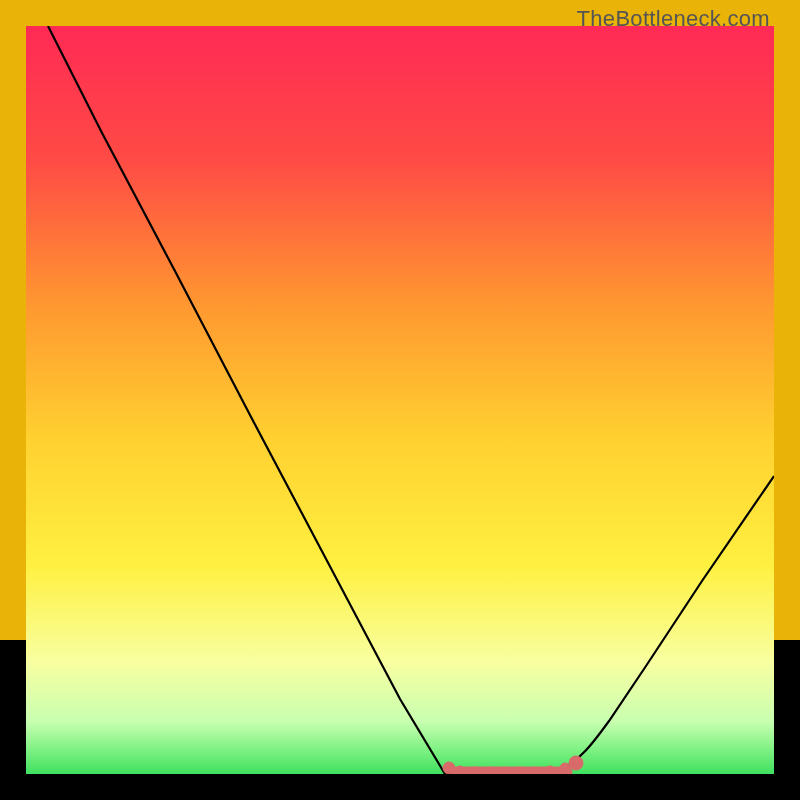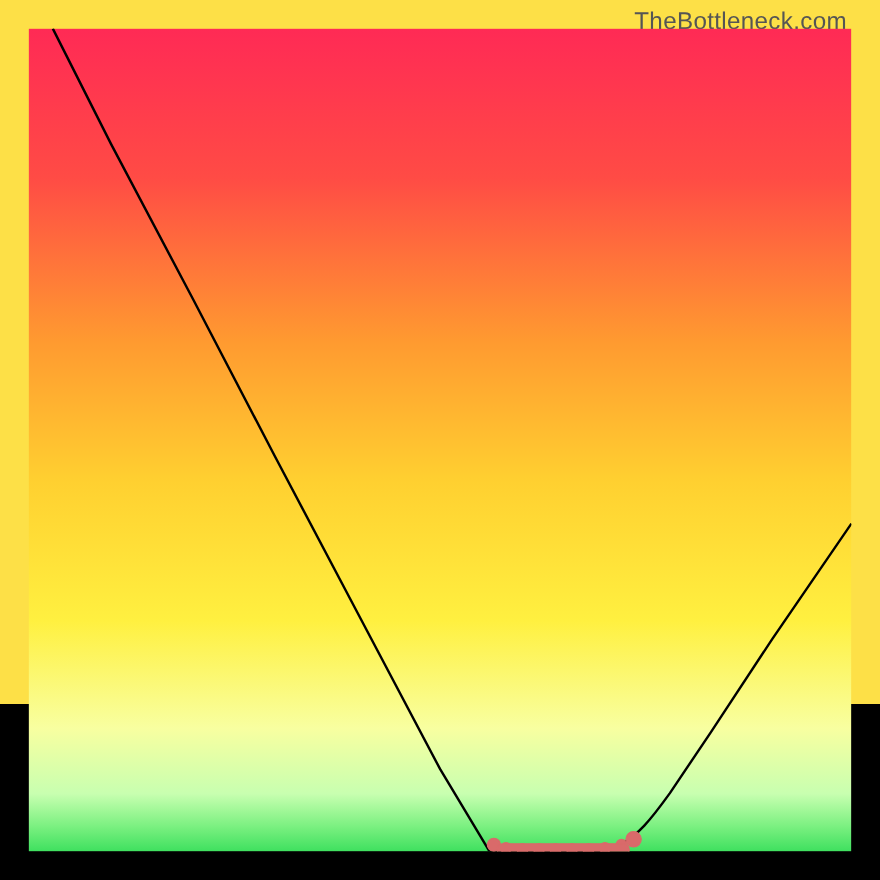--- a/index.html
+++ b/index.html
@@ -8,21 +8,21 @@
     background: #000;
     width: 800px;
     height: 800px;
     overflow: hidden;
     font-family: Arial, sans-serif;
   }
   .container {
     position: relative;
     width: 800px;
     height: 640px;
-    background: #fde047;
+    background: #eab308;
   }
   .plot-area {
     position: absolute;
     left: 26px;
     top: 26px;
     width: 748px;
     height: 748px;
   }
   .gradient-bg {
     position: absolute;

